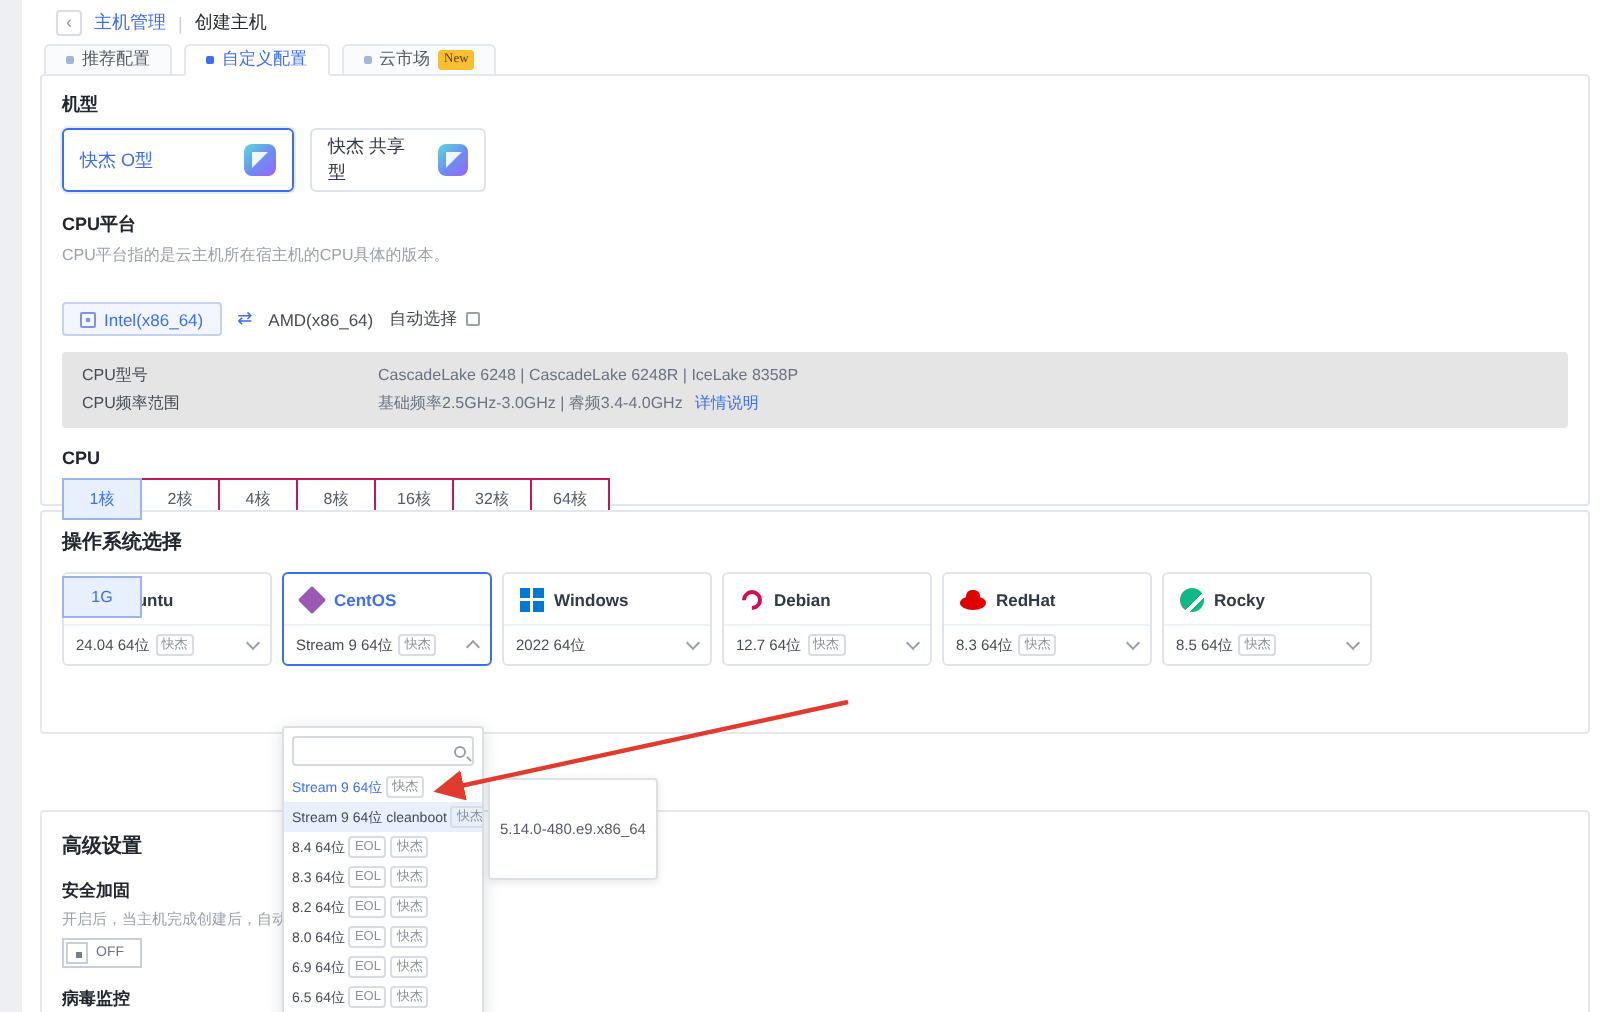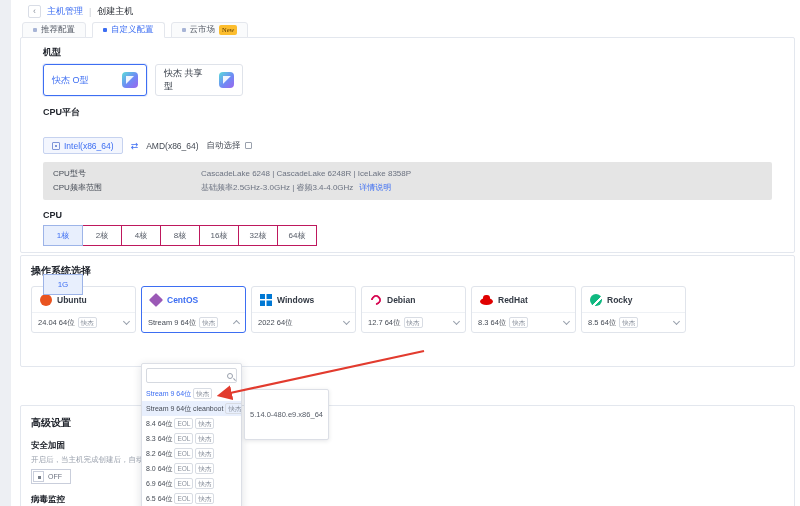--- a/index.html
+++ b/index.html
@@ -19,21 +19,21 @@
 
   
   .tabs{ position:absolute; left:22px; top:22px; display:flex; gap:6px; z-index:2;font-family:Liberation Serif, serif; }
   .tab{ display:flex; align-items:center; gap:4px; height:16px; padding:0 10px; border:1px solid #e4e7ed; border-radius:3px 3px 0 0; background:#fafbfc; font-size:8.5px; color:#555b66; cursor:pointer;}
   .tab .dot{ width:4px; height:4px; border-radius:1px; background:#a7b4d6; }
   .tab.active{ background:#fff; color:#3d6ef2; border-bottom:1px solid #fff; }
   .tab.active .dot{ background:#3d6ef2; }
   .badge-new{ background:#fcbd2e; color:#5c3a00; font-size:6.5px; padding:0 3px; border-radius:2px; line-height:10px; }
 
   .card{ position:absolute; left:20px; width:775px; background:#fff; border:1px solid #e3e7ee; border-radius:2px; }
-  #card-config{ top:37px; height:216px; padding:8px 22px; }
+  #card-config{ top:37px; height:216px; padding:8px 10px; }
   #card-os{ top:255px; height:112px; padding:8px 10px; }
   #card-adv{ top:369px; height:137px; padding:10px;margin-top:36px; }
 
   .sec-label{ font-weight:bold; color:#22262e; font-size:9px; }
   .sub-desc{ color:#9aa1ad; font-size:8px; margin-top:3px; }
 
   
   .mrow{ display:flex; gap:8px; margin-top:5px; }
   .mcard{ display:flex; align-items:center; justify-content:space-between; border:1px solid #dfe3ea; border-radius:3px; padding:0 8px; height:32px; background:#fff; cursor:pointer; }
   .mcard.sel{ border-color:#3d6ef2; box-shadow:0 0 0 1px rgba(61,110,242,.12); }
@@ -141,31 +141,32 @@
     <div class="tab">
       <span class="dot"></span>
       <span>云市场</span>
       <span class="badge-new">New</span>
     </div>
   </div>
 
   <div class="card" id="card-config">
     <div class="sec-label">机型</div>
     <div class="mrow">
-      <div class="mcard sel" style="width:104px">
+      <div class="mcard sel" style="width:116px">
         <span class="mname">快杰 O型</span>
         <span class="cube"></span>
       </div>
       <div class="mcard" style="width:88px">
         <span class="mname">快杰 共享型</span>
         <span class="cube"></span>
       </div>
     </div>
 
     <div class="sec-label mt10">CPU平台</div>
+    <div class="sub-desc">CPU平台指的是云主机所在宿主机的CPU具体的版本。</div>
     <div class="prow">
       <div class="pbtn">
         <span class="chip-icon"></span>
         <span>Intel(x86_64)</span>
       </div>
       <span class="swap">⇄</span>
       <span class="plain-opt">AMD(x86_64)</span>
       <span class="plain-opt">
         <span>自动选择</span>
         <span class="ext-box"></span>

